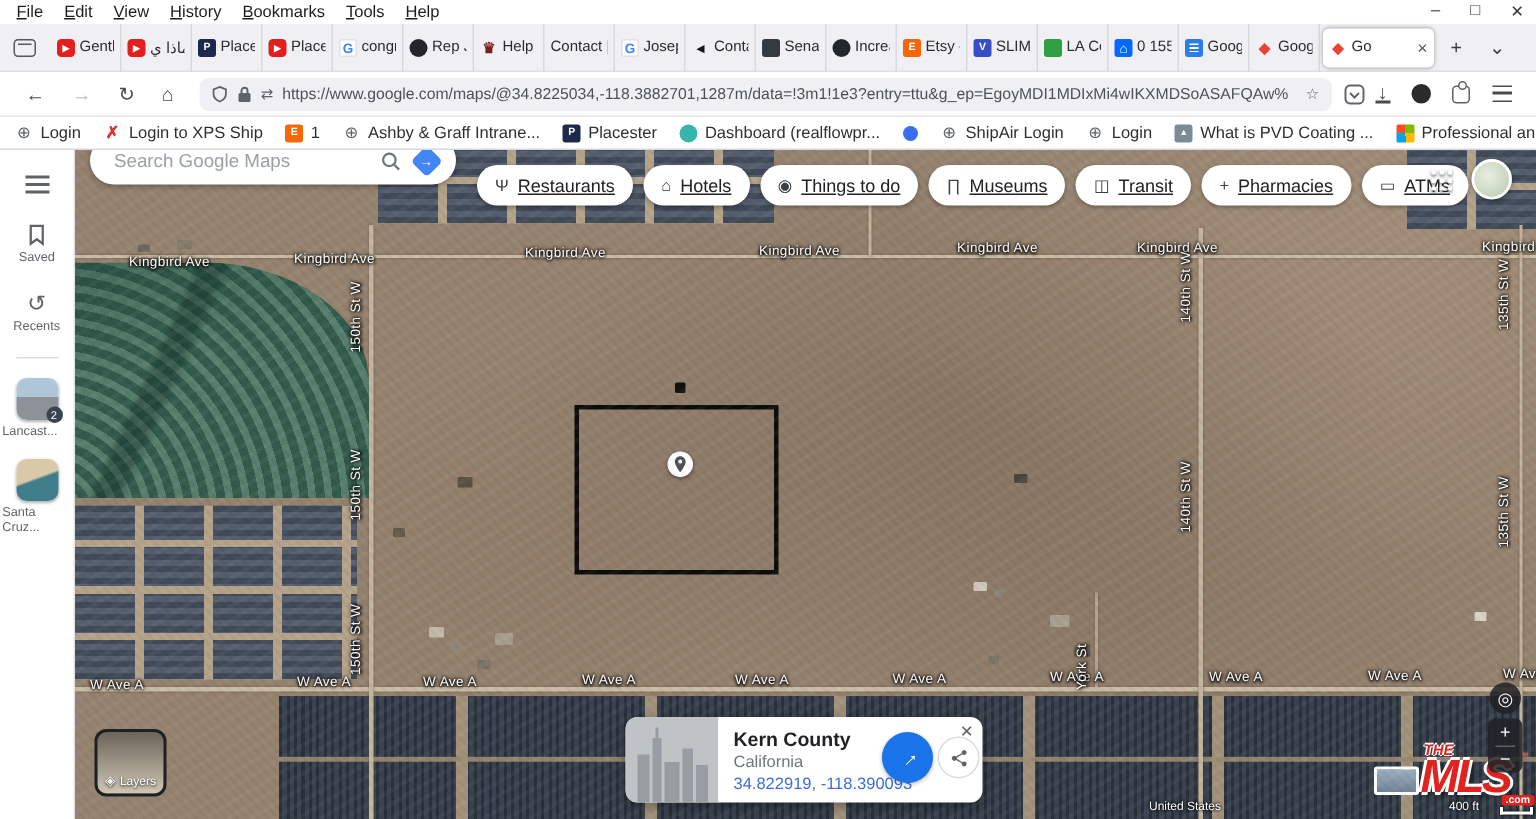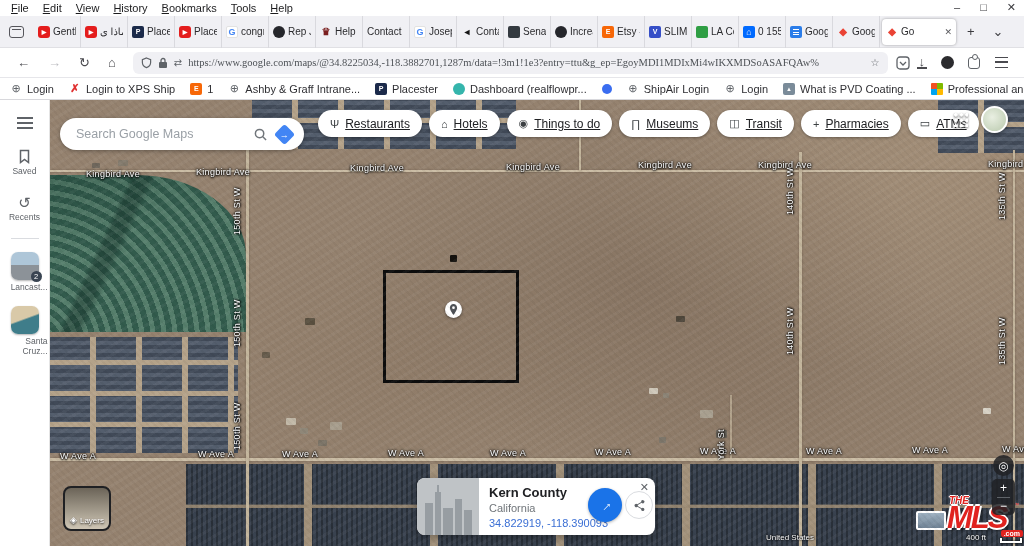--- a/index.html
+++ b/index.html
@@ -88,21 +88,21 @@
   .ic-img { background:#7a8b99; font-size:6px; }
   .ic-ms { background:conic-gradient(#7fba00 0 25%, #ffb900 25% 50%, #00a4ef 50% 75%, #f25022 75%); border-radius:1px; }
   #newtab-btn, #tablist-btn { font-size:13px; color:#3a3a3e; padding:0 9px; }
 
   #navbar { position:absolute; left:0; top:48px; width:1024px; height:30px; background:#fff;
       display:flex; align-items:center; padding:0 8px; z-index:20; border-bottom:1px solid #e6e6ea; }
   .nav-icon { font-size:13px; color:#4a4a4f; padding:0 9px; flex:none; }
   .nav-disabled { color:#bdbdc2; }
   #urlfield { flex:1; height:22px; background:#f0f0f4; border-radius:6px; margin:0 8px;
       display:flex; align-items:center; padding:0 8px; gap:6px; overflow:hidden; }
-  #url-text { flex:1; font-size:10.5px; color:#4d5156; white-space:nowrap; overflow:hidden;font-family:Liberation Serif, serif; }
+  #url-text { flex:1; font-size:10.5px; color:#4d5156; white-space:nowrap; overflow:hidden; }
   .url-mini { font-size:10px; color:#5f6368; flex:none; }
   #ext-circle { width:13px; height:13px; border-radius:50%; background:#2b2b2e; flex:none; margin:0 7px; }
   #ext-square { width:12px; height:12px; border:1.5px solid #5f6368; border-radius:3px; flex:none; margin:0 7px; position:relative; }
   #ext-square::after { content:""; position:absolute; top:-4px; left:3px; width:4px; height:4px;
       border:1.5px solid #5f6368; border-radius:50%; background:#fff; }
   #hamburger { width:13px; height:11px; border-top:1.5px solid #4a4a4f; border-bottom:1.5px solid #4a4a4f;
       position:relative; margin:0 8px; flex:none; }
   #hamburger::after { content:""; position:absolute; left:0; right:0; top:3.2px; height:1.5px; background:#4a4a4f; }
 
   #bookmarksbar { position:absolute; left:0; top:78px; width:1024px; height:22px; background:#fff;
@@ -122,23 +122,23 @@
   .sb-glyph { font-size:15px; color:#5f6368; line-height:14px; }
   #sb-divider { width:28px; border-top:1px solid #dadce0; margin-top:16px; }
   .sb-place { display:flex; flex-direction:column; align-items:center; margin-top:13px; width:48px; }
   .sb-thumb { width:28px; height:28px; border-radius:7px; position:relative; box-shadow:0 1px 2px rgba(0,0,0,.3); }
   .th-city { background:linear-gradient(180deg,#aec6d8 45%,#8c9298 45%); }
   .th-field { background:linear-gradient(180deg,#5f7d3f,#47632e);}
   .th-beach { background:linear-gradient(160deg,#d9c9a8 45%,#3f7d8a 50%); }
   .sb-badge { position:absolute; right:-3px; bottom:-2px; min-width:11px; height:11px; border-radius:6px;
       background:#394452; color:#fff; font-size:7.5px; display:flex; align-items:center; justify-content:center; padding:0 2px; }
   .sb-badge:empty { display:none; }
-  .sb-place-label { font-size:8.5px; color:#5f6368; text-align:right; margin-top:3px; line-height:1.15; width:46px; }
-
-  #searchbox { position:absolute; left:60px; top:118px; width:244px; height:32px; background:#fff;
+  .sb-place-label { font-size:8.5px; color:#5f6368; text-align:left; margin-top:3px; line-height:1.15; width:46px; }
+
+  #searchbox { position:absolute; left:60px; top:91px; width:244px; height:32px; background:#fff;
       border-radius:18px; box-shadow:0 1px 4px rgba(0,0,0,.35); z-index:14; display:flex; align-items:center; padding:0 12px 0 16px; }
   #search-input { flex:1; border:none; outline:none; font-size:12.5px; color:#202124; background:transparent; font-family:inherit; }
   #search-input::placeholder { color:#9aa0a6; }
   #directions-diamond { width:15px; height:15px; background:#4285f4; border-radius:3px; transform:rotate(45deg);
       margin-left:10px; display:flex; align-items:center; justify-content:center; flex:none; }
   #directions-diamond span { transform:rotate(-45deg); color:#fff; font-size:9px; font-weight:bold; }
 
   #chips { position:absolute; left:318px; top:110px; display:flex; gap:7px; z-index:14; }
   .chip { height:27px; background:#fff; border-radius:14px; box-shadow:0 1px 3px rgba(0,0,0,.35);
       display:flex; align-items:center; gap:6px; padding:0 12px; flex:none; }

